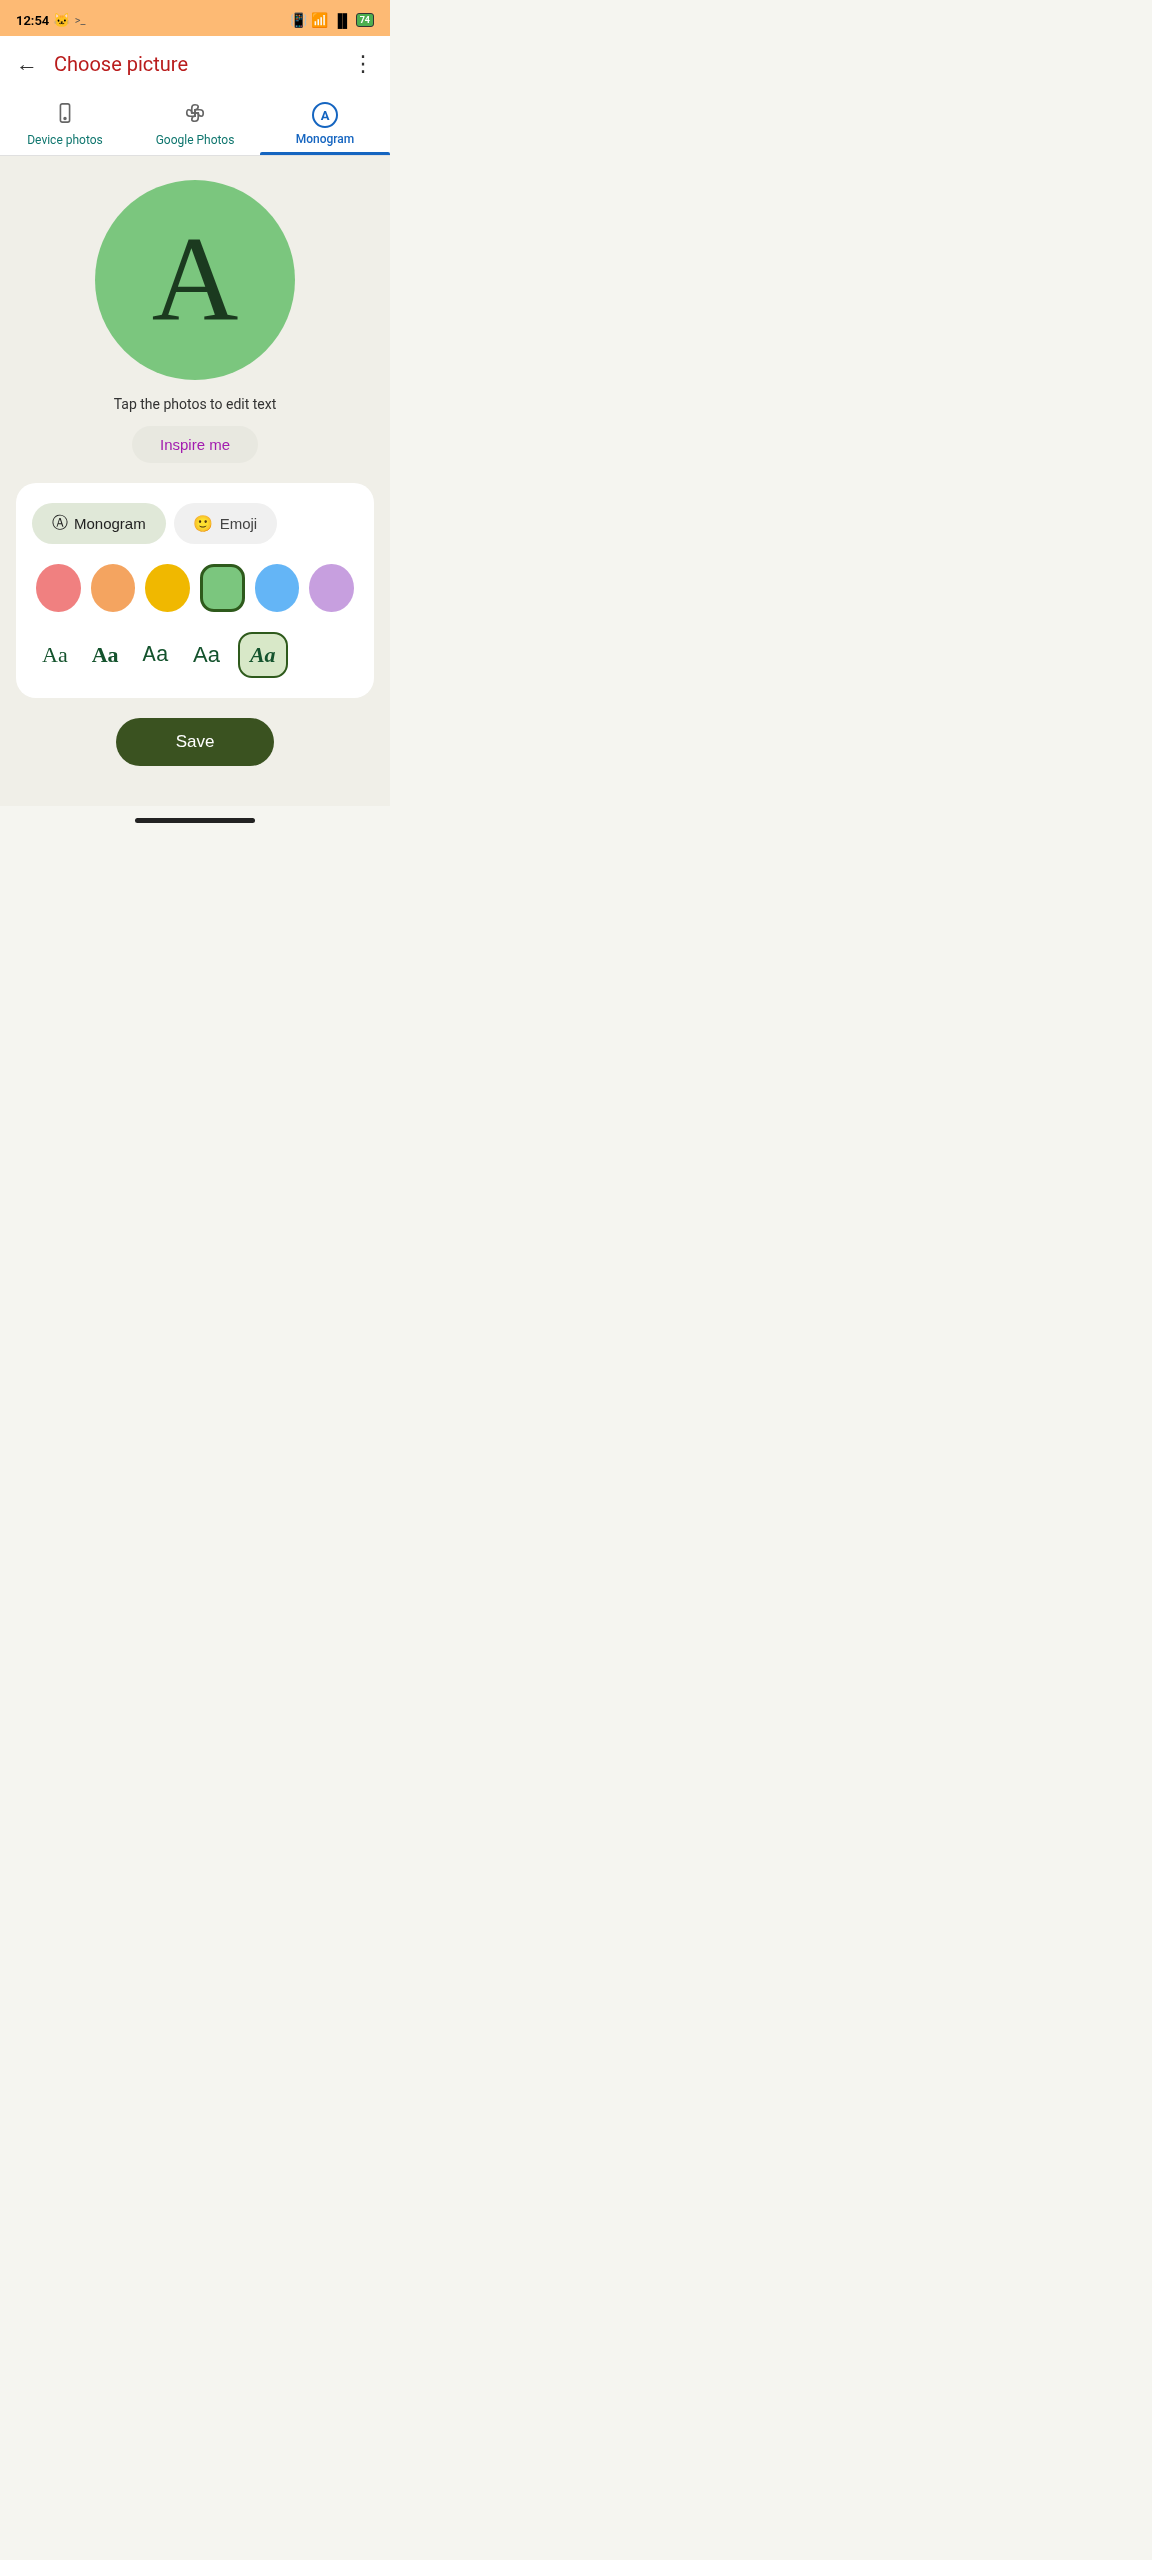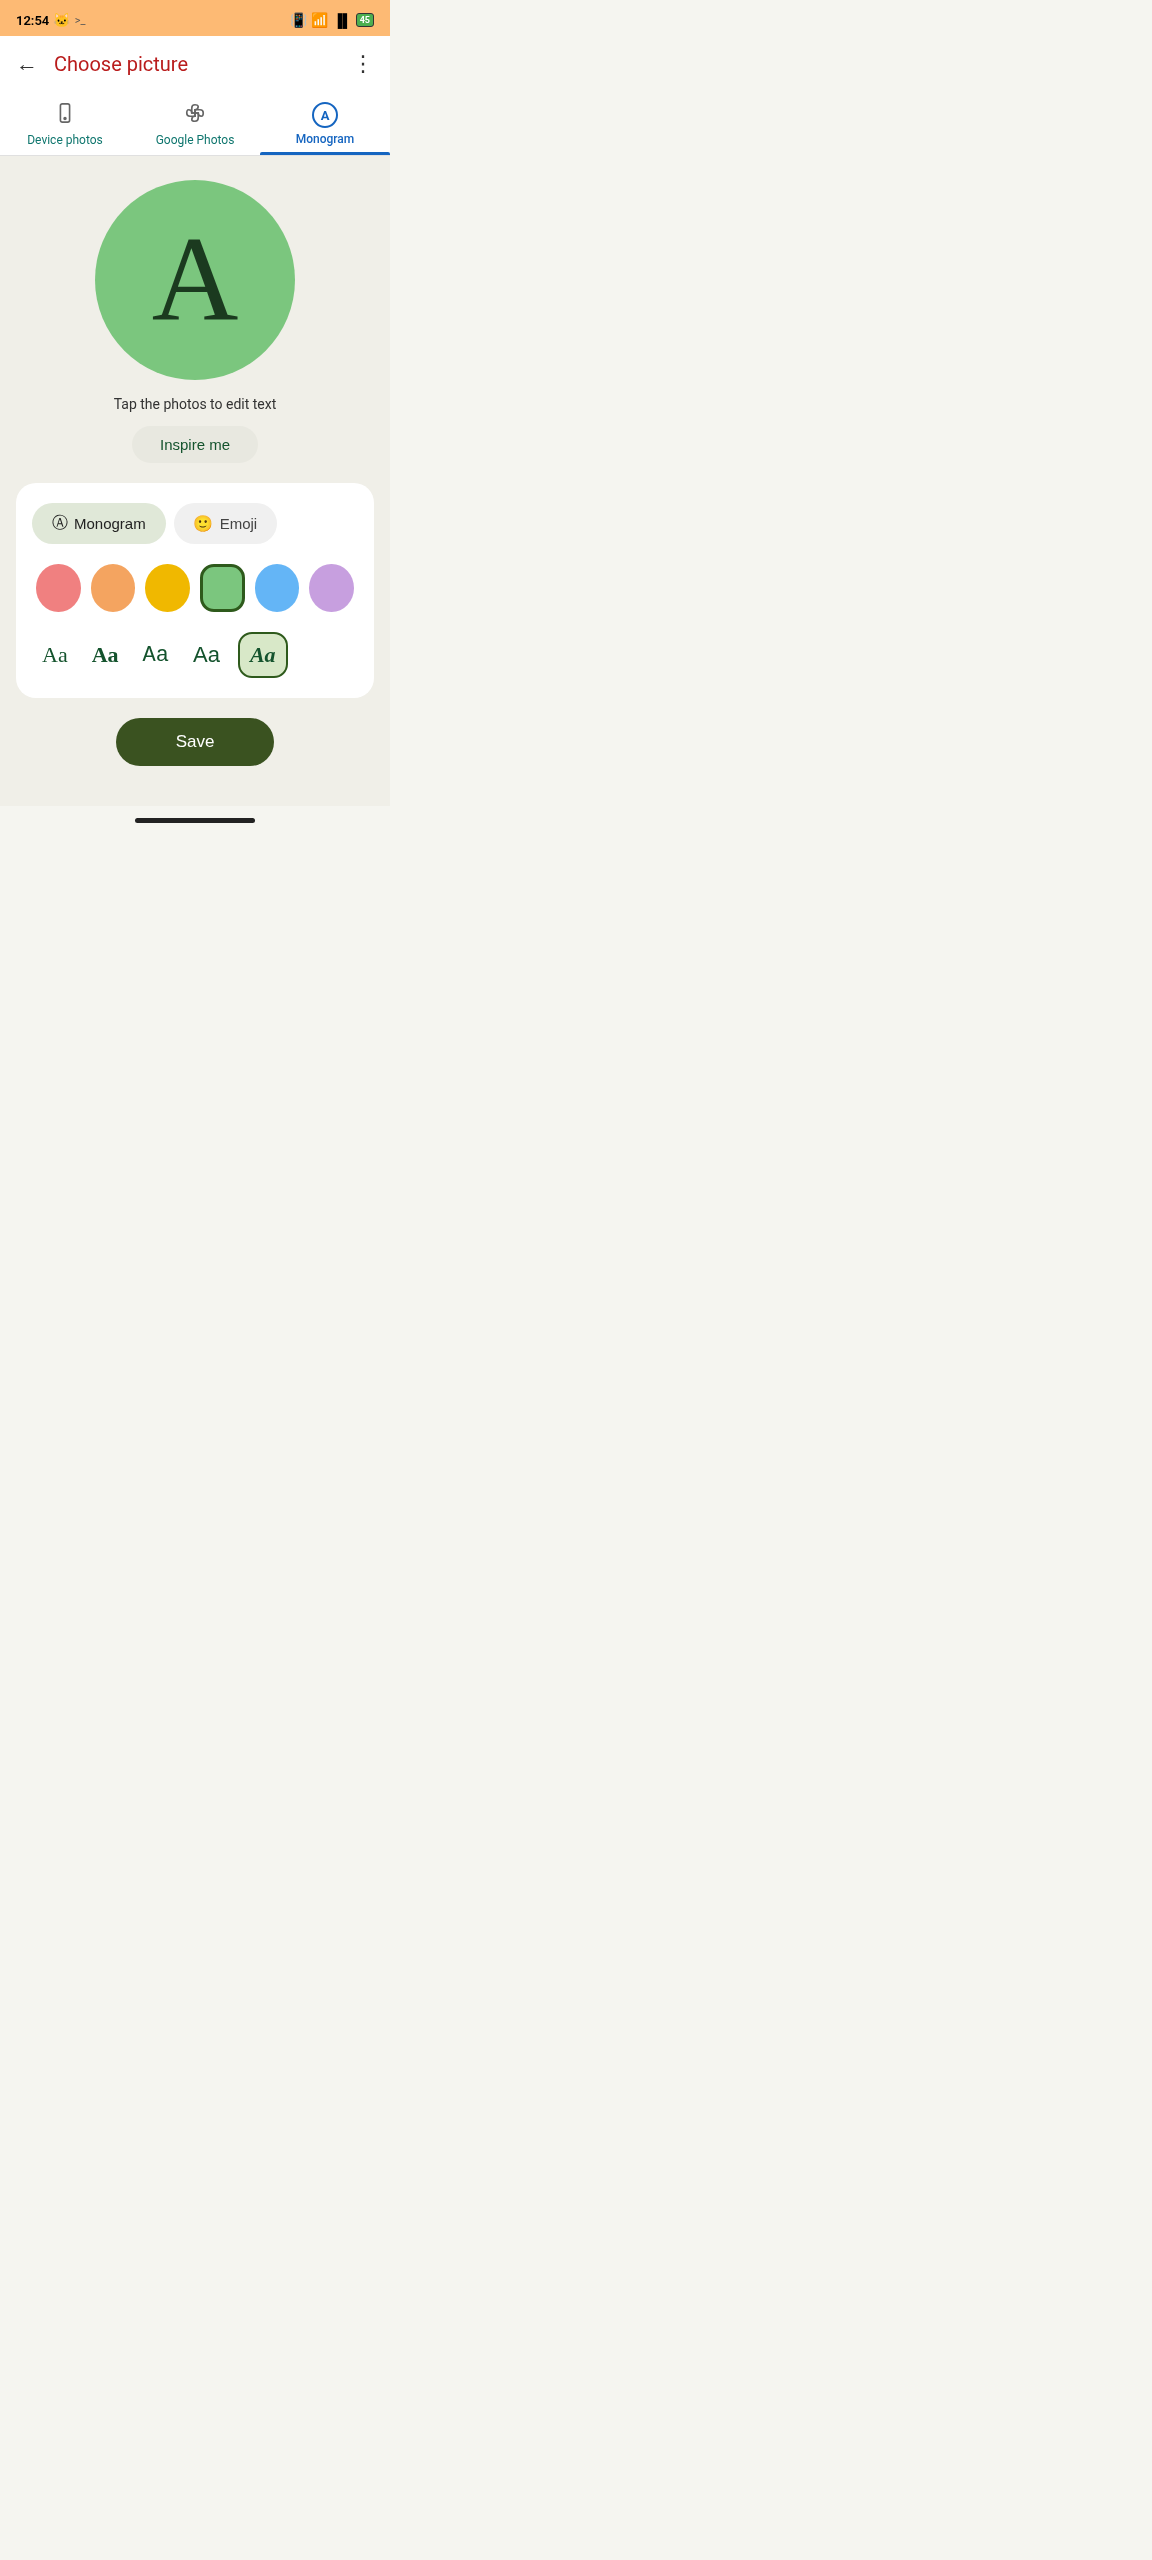--- a/index.html
+++ b/index.html
@@ -162,21 +162,21 @@
       color: #333;
       margin-bottom: 14px;
     }
 
     .inspire-btn {
       background: #e8e8e0;
       border: none;
       border-radius: 24px;
       padding: 10px 28px;
       font-size: 15px;
-      color: #14532d;
+      color: #a21caf;
       cursor: pointer;
       margin-bottom: 20px;
       font-weight: 400;
     }
 
     
     .card {
       background: #fff;
       border-radius: 20px;
       padding: 20px 16px;
@@ -302,21 +302,21 @@
 <div class="status-bar">
   <div class="status-time">
     <span>12:54</span>
     <span style="font-size:14px;">🐱</span>
     <span style="font-size:11px;font-weight:400;color:#555;">&gt;_</span>
   </div>
   <div class="status-icons">
     <span style="font-size:14px;">📳</span>
     <span style="font-size:14px;">📶</span>
     <span style="font-size:13px;">▐▌</span>
-    <span class="battery-badge">45</span>
+    <span class="battery-badge">74</span>
   </div>
 </div>
 
 <div class="top-bar">
   <button class="back-btn">←</button>
   <span class="top-title">Choose picture</span>
   <button class="more-btn">⋮</button>
 </div>
 
 <div class="tabs">

